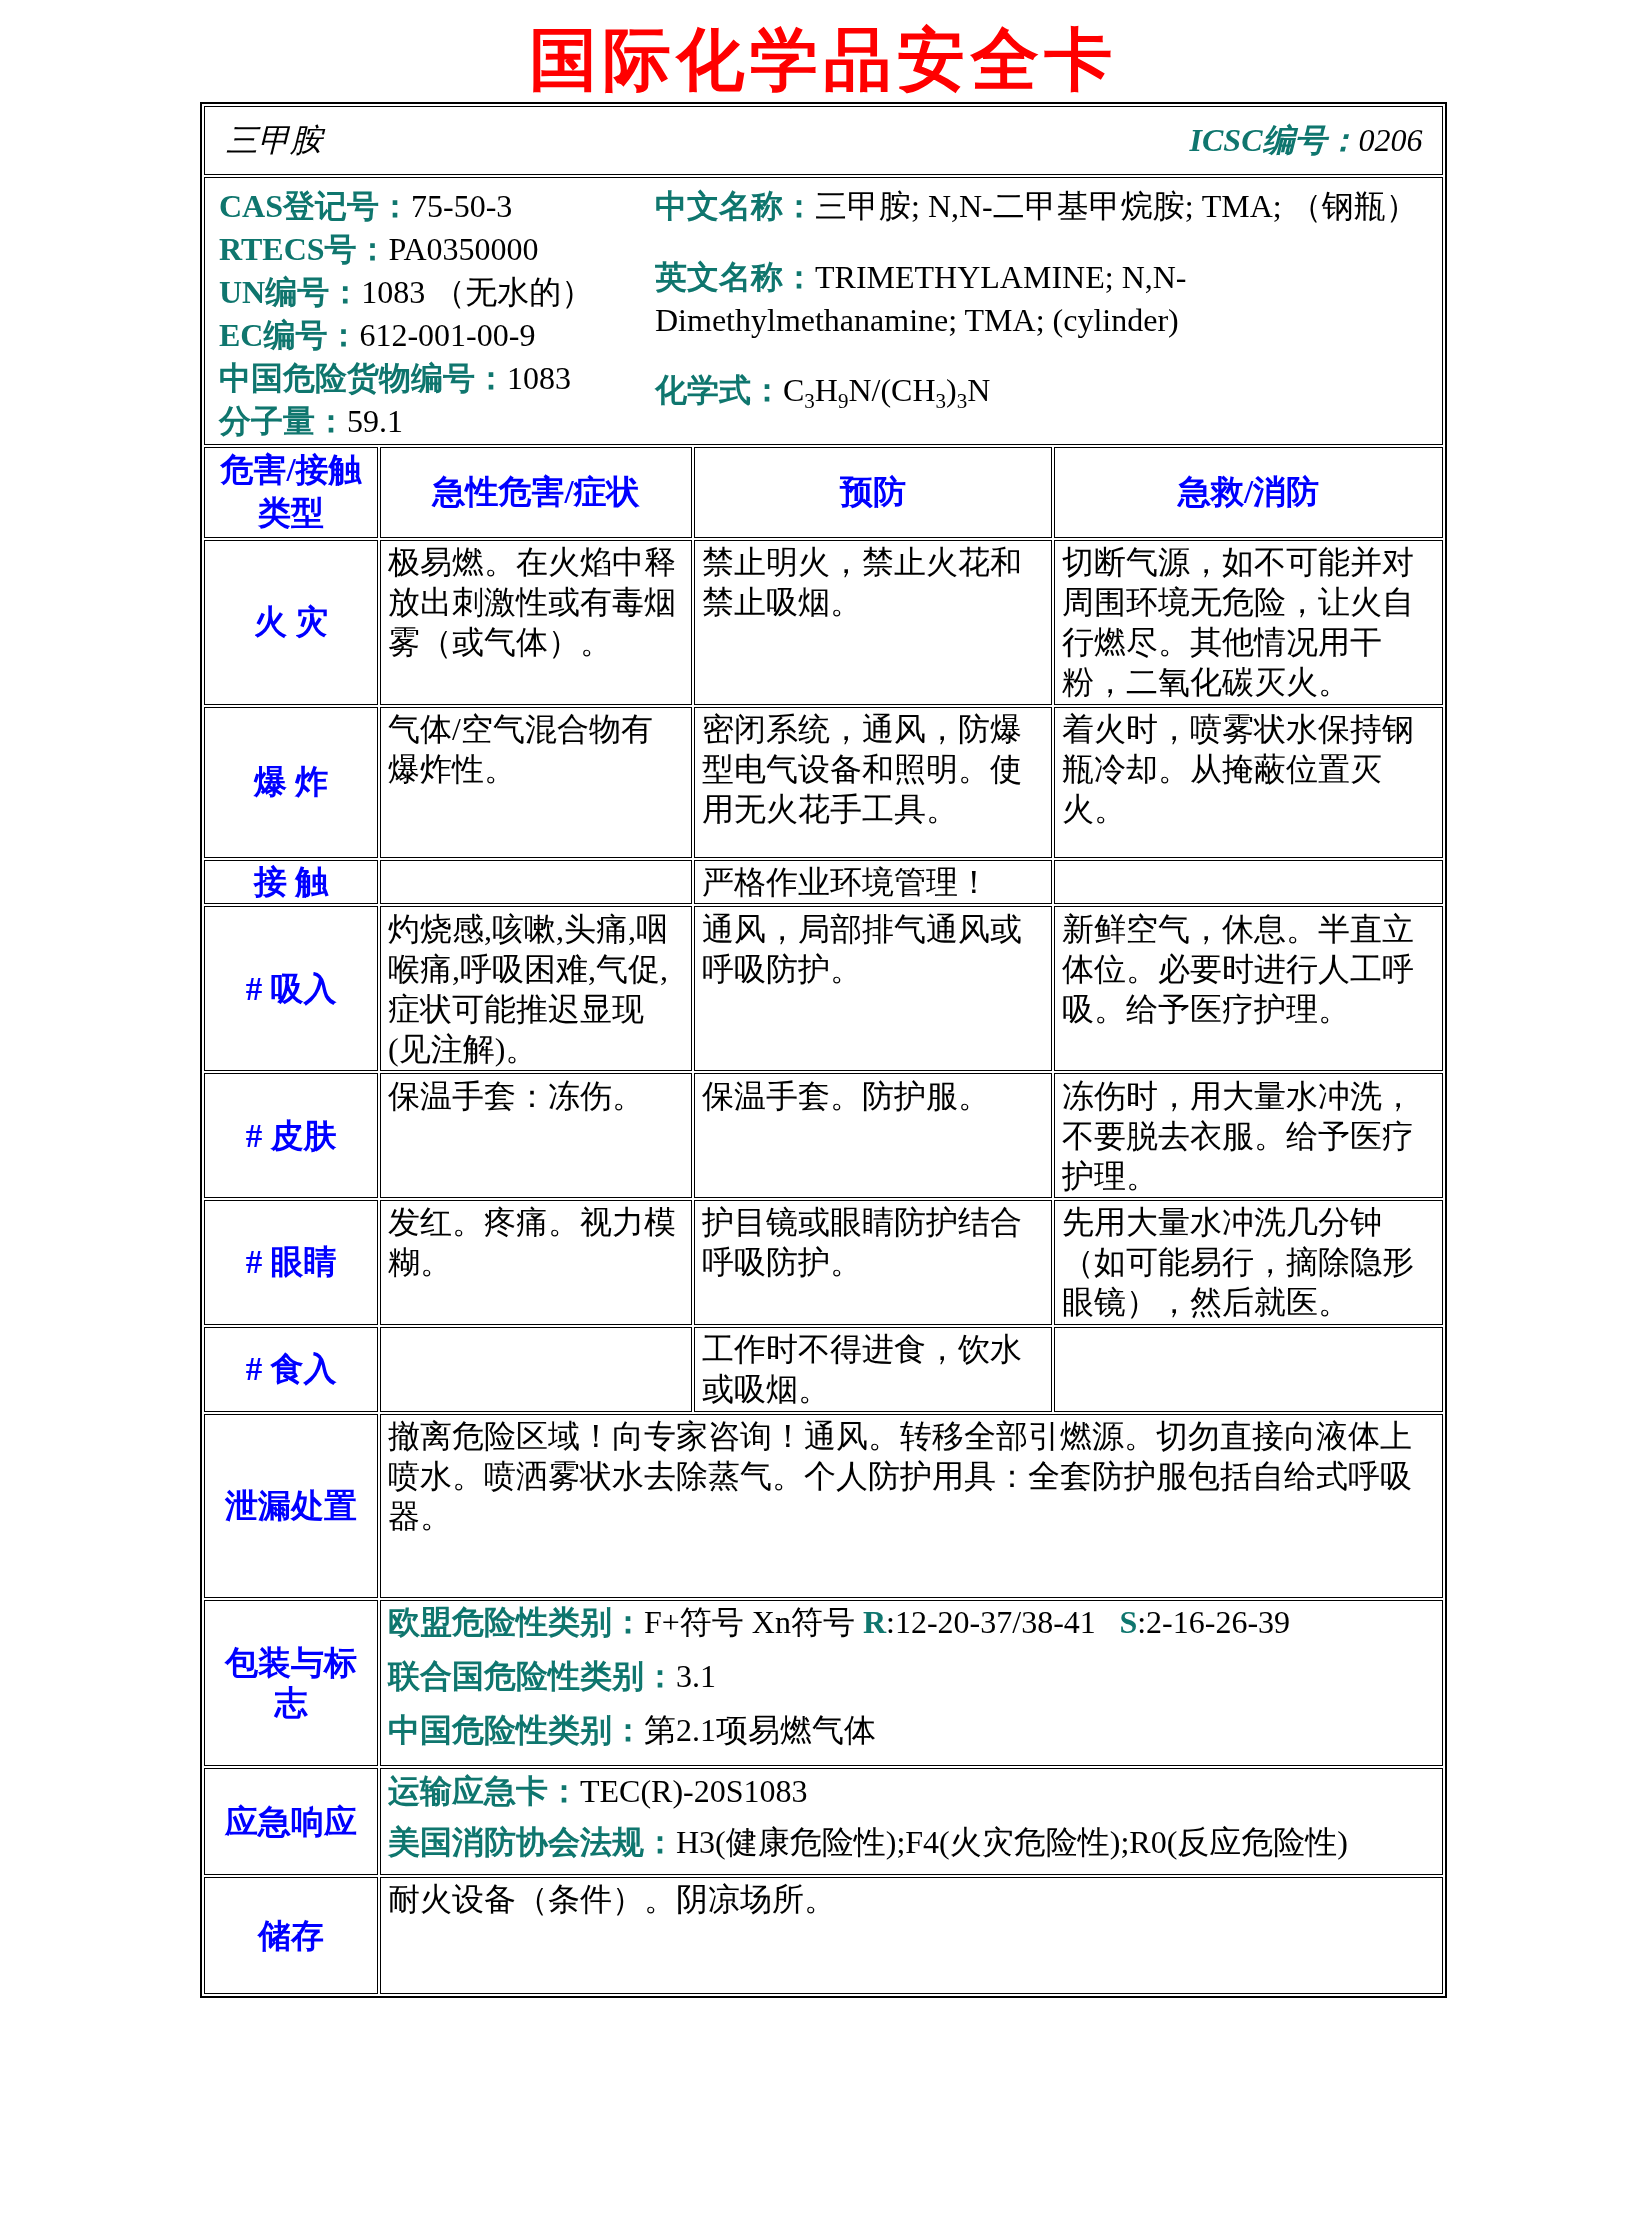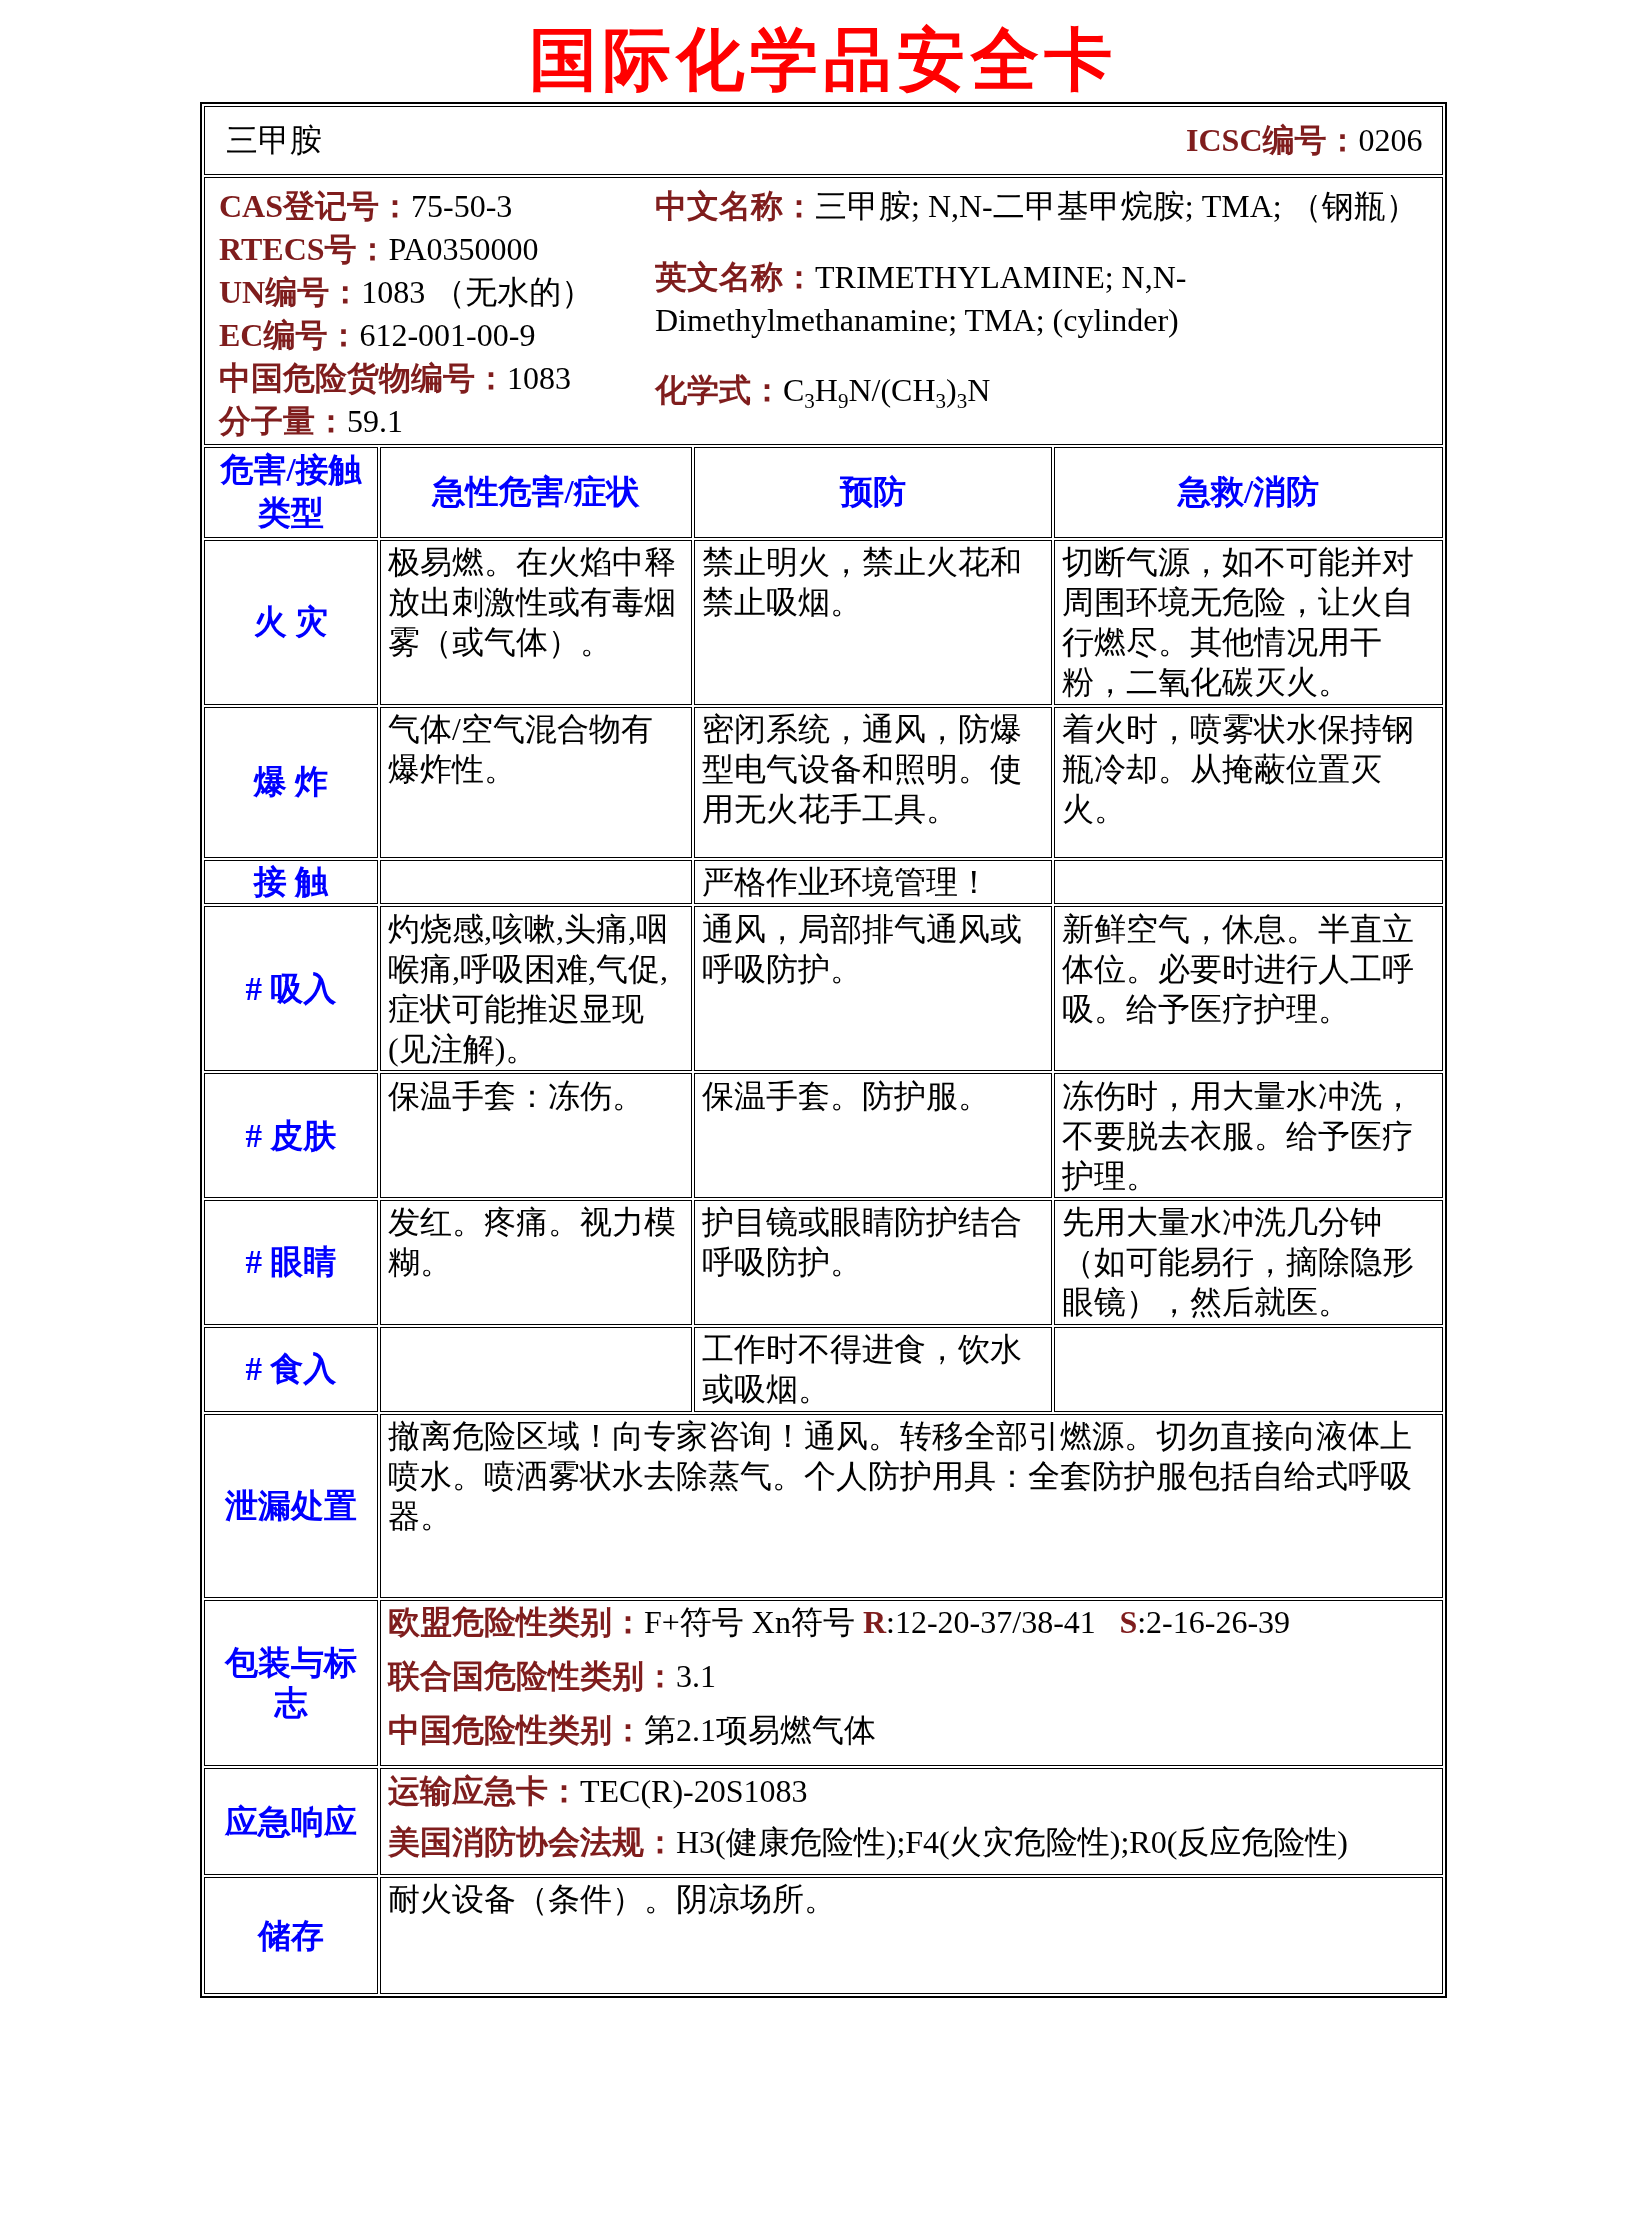--- a/index.html
+++ b/index.html
@@ -34,21 +34,21 @@
   }
   td {
     border: 1.4px solid #000000;
     font-size: 32px;
     line-height: 40px;
     padding: 1.4px 7px;
     vertical-align: top;
     overflow: hidden;
     word-break: break-word;
   }
-  .blue { color: #7f1d1d; font-weight: bold; }
+  .blue { color: #0f766e; font-weight: bold; }
   .val { color: #000000; font-weight: normal; }
   .label-cell {
     color: #0000ff;
     font-weight: bold;
     text-align: center;
     vertical-align: middle;
     font-size: 33px;
     margin-left: 36px;
   }
   .head-cell {
@@ -73,20 +73,21 @@
   .h-spill  { height: 184px; }
   .h-pack   { height: 156px; }
   .h-emerg  { height: 101px; }
   .h-stor   { height: 117px; }
 
   .titlebar {
     display: flex;
     justify-content: space-between;
     align-items: center;
     padding: 0 12.5px 0 14px;
+    font-style: italic;
   }
   .info-flex { display: flex; padding: 5.6px 2.8px 0 7px; }
   .info-left { width: 436px; flex: none; }
   .info-right { width: 764px; flex: none; }
   .info-line { line-height: 43px; }
   .nb { margin-bottom: 28px; line-height: 43px; }
   sub { font-size: 21px; }
   .s-gap { margin-left: 23.6px; }
   .pk-line { line-height: 40px; margin-bottom: 14px; }
   .em-line { line-height: 40px; margin-bottom: 11px; }

